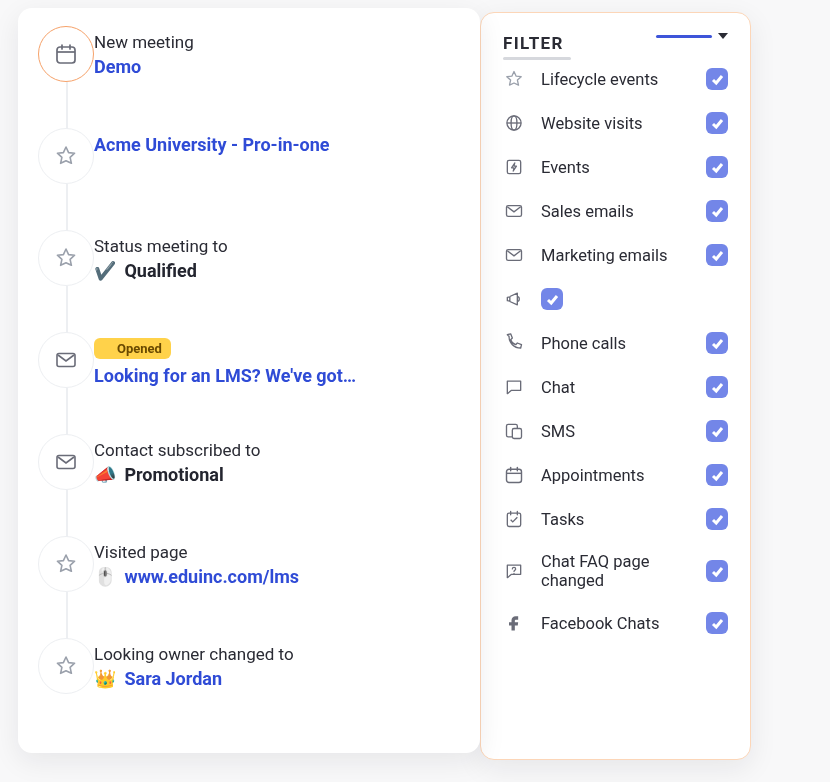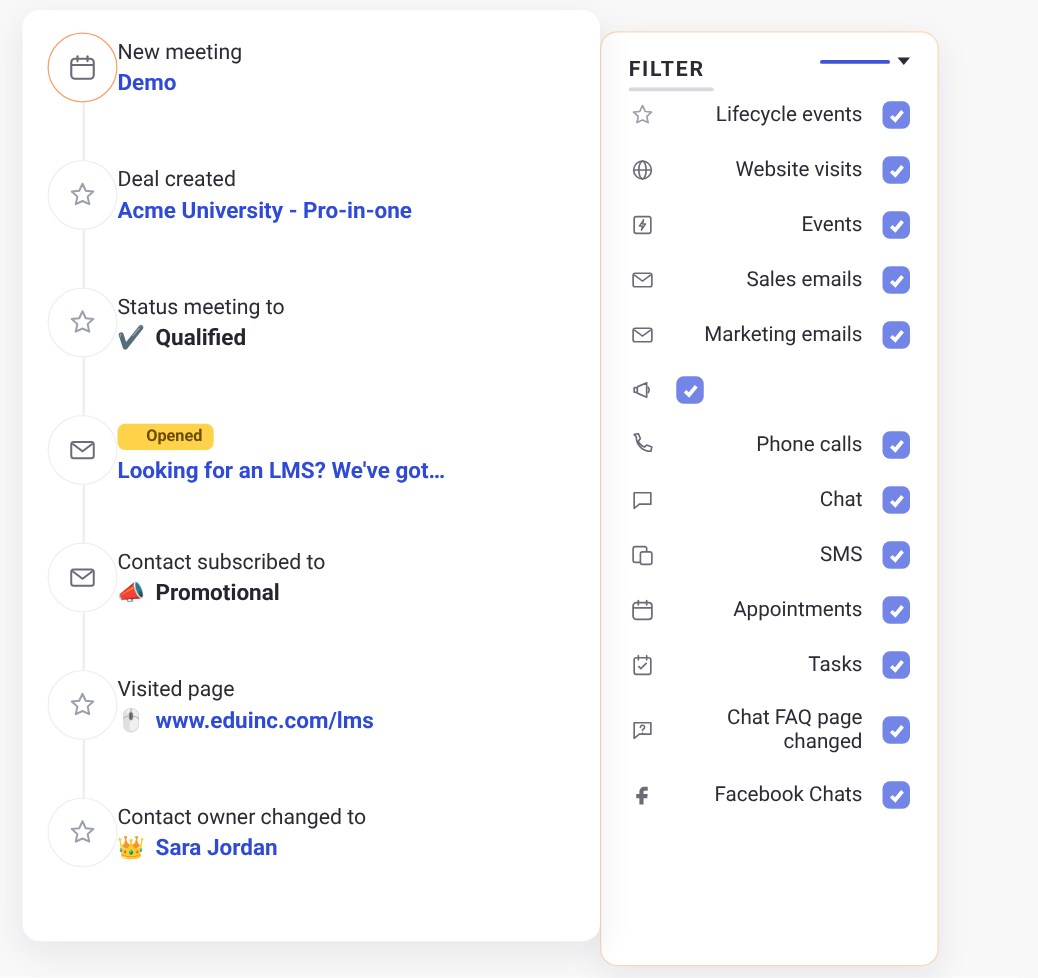--- a/index.html
+++ b/index.html
@@ -20,21 +20,21 @@
   .timeline-card {
     left: 18px;
     top: 8px;
     width: 462px;
     height: 745px;
     padding: 18px 18px 18px 20px;
     z-index: 2;
   }
   .filter-card {
     left: 480px;
-    top: 25px;
+    top: 12px;
     width: 271px;
     height: 748px;
     border: 1px solid #fcd6b8;
     padding: 20px 22px 20px 22px;
     z-index: 1;
   }
   
   .tl-item {
     display: flex;
     align-items: flex-start;
@@ -114,21 +114,20 @@
     border-left: 5px solid transparent;
     border-right: 5px solid transparent;
     border-top: 6px solid #2a2b34;
     margin-left: 2px;
   }
   .filter-list { display: flex; flex-direction: column; gap: 22px; margin-top: 8px;}
   .filter-row {
     display: flex;
     align-items: center;
     gap: 16px;
-    text-align: right;
   }
   .filter-icon {
     width: 22px; height: 22px;
     display: flex; align-items: center; justify-content: center;
     color: #6a6c78;
     flex-shrink: 0;
   }
   .filter-icon svg { width: 20px; height: 20px; }
   .filter-label {
     font-size: 16.5px;
@@ -225,21 +224,20 @@
       </div>
     </div>
     <div class="tl-item">
       <div class="tl-connector"></div>
       <div class="tl-icon-bubble">
         <svg viewBox="0 0 24 24">
           <use href="#ic-star"></use>
         </svg>
       </div>
       <div class="tl-body">
-        <div class="tl-label">Deal created</div>
         <div class="tl-value-row">
           <div class="tl-value link-blue">Acme University - Pro-in-one</div>
         </div>
       </div>
     </div>
     <div class="tl-item">
       <div class="tl-connector"></div>
       <div class="tl-icon-bubble">
         <svg viewBox="0 0 24 24">
           <use href="#ic-star"></use>
@@ -294,21 +292,21 @@
         </div>
       </div>
     </div>
     <div class="tl-item">
       <div class="tl-icon-bubble">
         <svg viewBox="0 0 24 24">
           <use href="#ic-star"></use>
         </svg>
       </div>
       <div class="tl-body">
-        <div class="tl-label">Contact owner changed to</div>
+        <div class="tl-label">Looking owner changed to</div>
         <div class="tl-value-row">
           <span class="emoji">👑</span>
           <div class="tl-value link-blue">Sara Jordan</div>
         </div>
       </div>
     </div>
   </div>
 
 <div class="card filter-card">
   <div class="filter-top">

